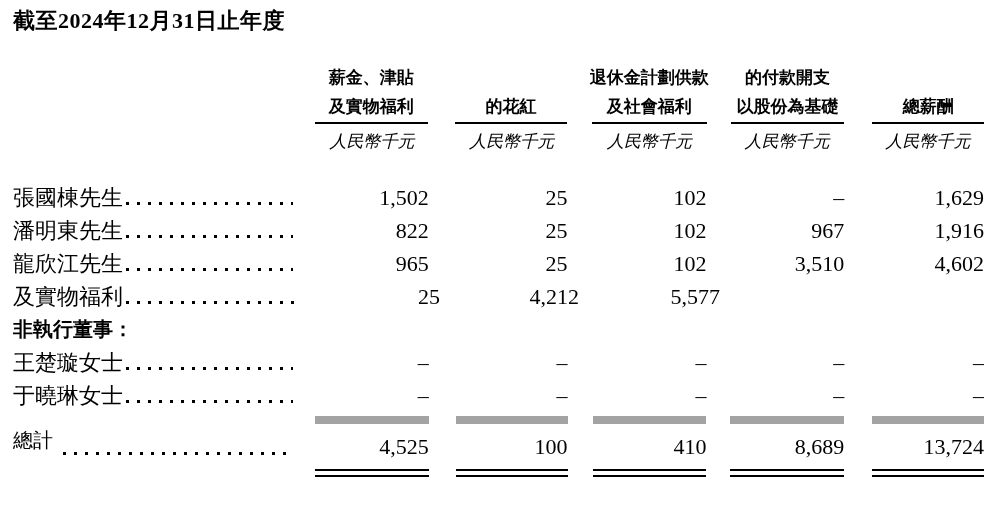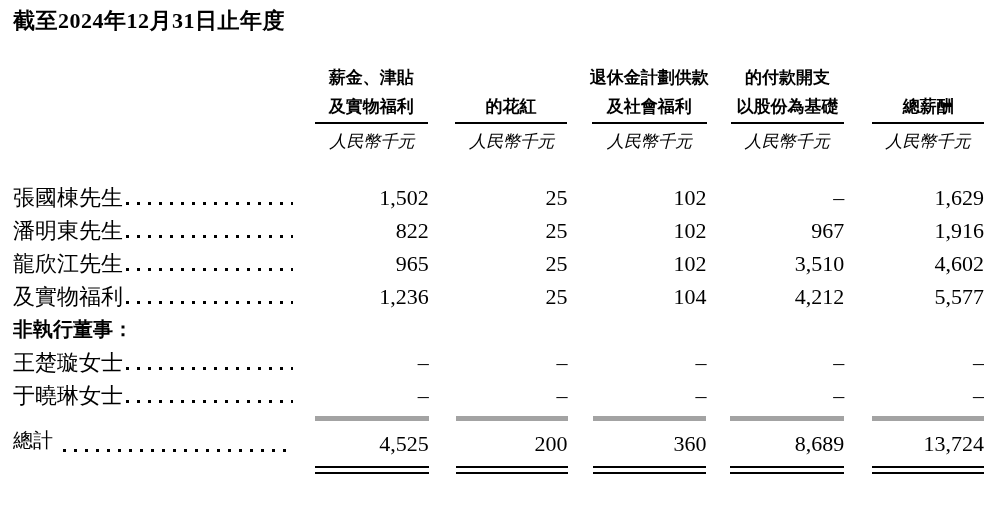--- a/index.html
+++ b/index.html
@@ -80,21 +80,21 @@
   .leader.gap { margin-left: 10px; }
   .val {
     text-align: right;
     font-size: 22px;
     font-variant-numeric: lining-nums;
     white-space: nowrap;
   }
 
   .total-row { display: flex; margin-top: 4px; }
   .total-row .tval {
-    border-top: 5px solid #a3a3a3;
+    border-top: 8px solid #a3a3a3;
     padding-top: 7px;
     text-align: right;
     font-size: 22px;
     line-height: 31px;
     white-space: nowrap;
   }
   .total-row .cell-name {
     display: flex;
     padding-top: 9px;
     line-height: 31px;
@@ -185,23 +185,21 @@
       <div class="val w3">102</div>
       <div class="val w4">3,510</div>
       <div class="val w5">4,602</div>
     </div>
 
     <div class="row">
       <div class="cell-name leaderwrap">
         <span class="nm">及實物福利</span>
         <span class="leader"></span>
       </div>
-      <div class="val w1">1,236</div>
-      <div class="val w2">25</div>
-      <div class="val w3">104</div>
+      <div class="val w2">25</div>
       <div class="val w4">4,212</div>
       <div class="val w5">5,577</div>
     </div>
 
     <div class="row">
       <div class="cell-name section-label">非執行董事：</div>
     </div>
 
     <div class="row">
       <div class="cell-name leaderwrap">
@@ -228,22 +226,22 @@
     </div>
 
   </div>
 
   <div class="total-row">
     <div class="cell-name">
       <span class="nm">總計</span>
       <span class="leader gap"></span>
     </div>
     <div class="tval w1">4,525</div>
-    <div class="tval w2">200</div>
-    <div class="tval w3">360</div>
+    <div class="tval w2">100</div>
+    <div class="tval w3">410</div>
     <div class="tval w4">8,689</div>
     <div class="tval w5">13,724</div>
   </div>
 
   <div class="rule-row">
     <div class="cell-name"></div>
     <div class="w1">
         <div class="dr"></div>
       </div>
     <div class="w2">

